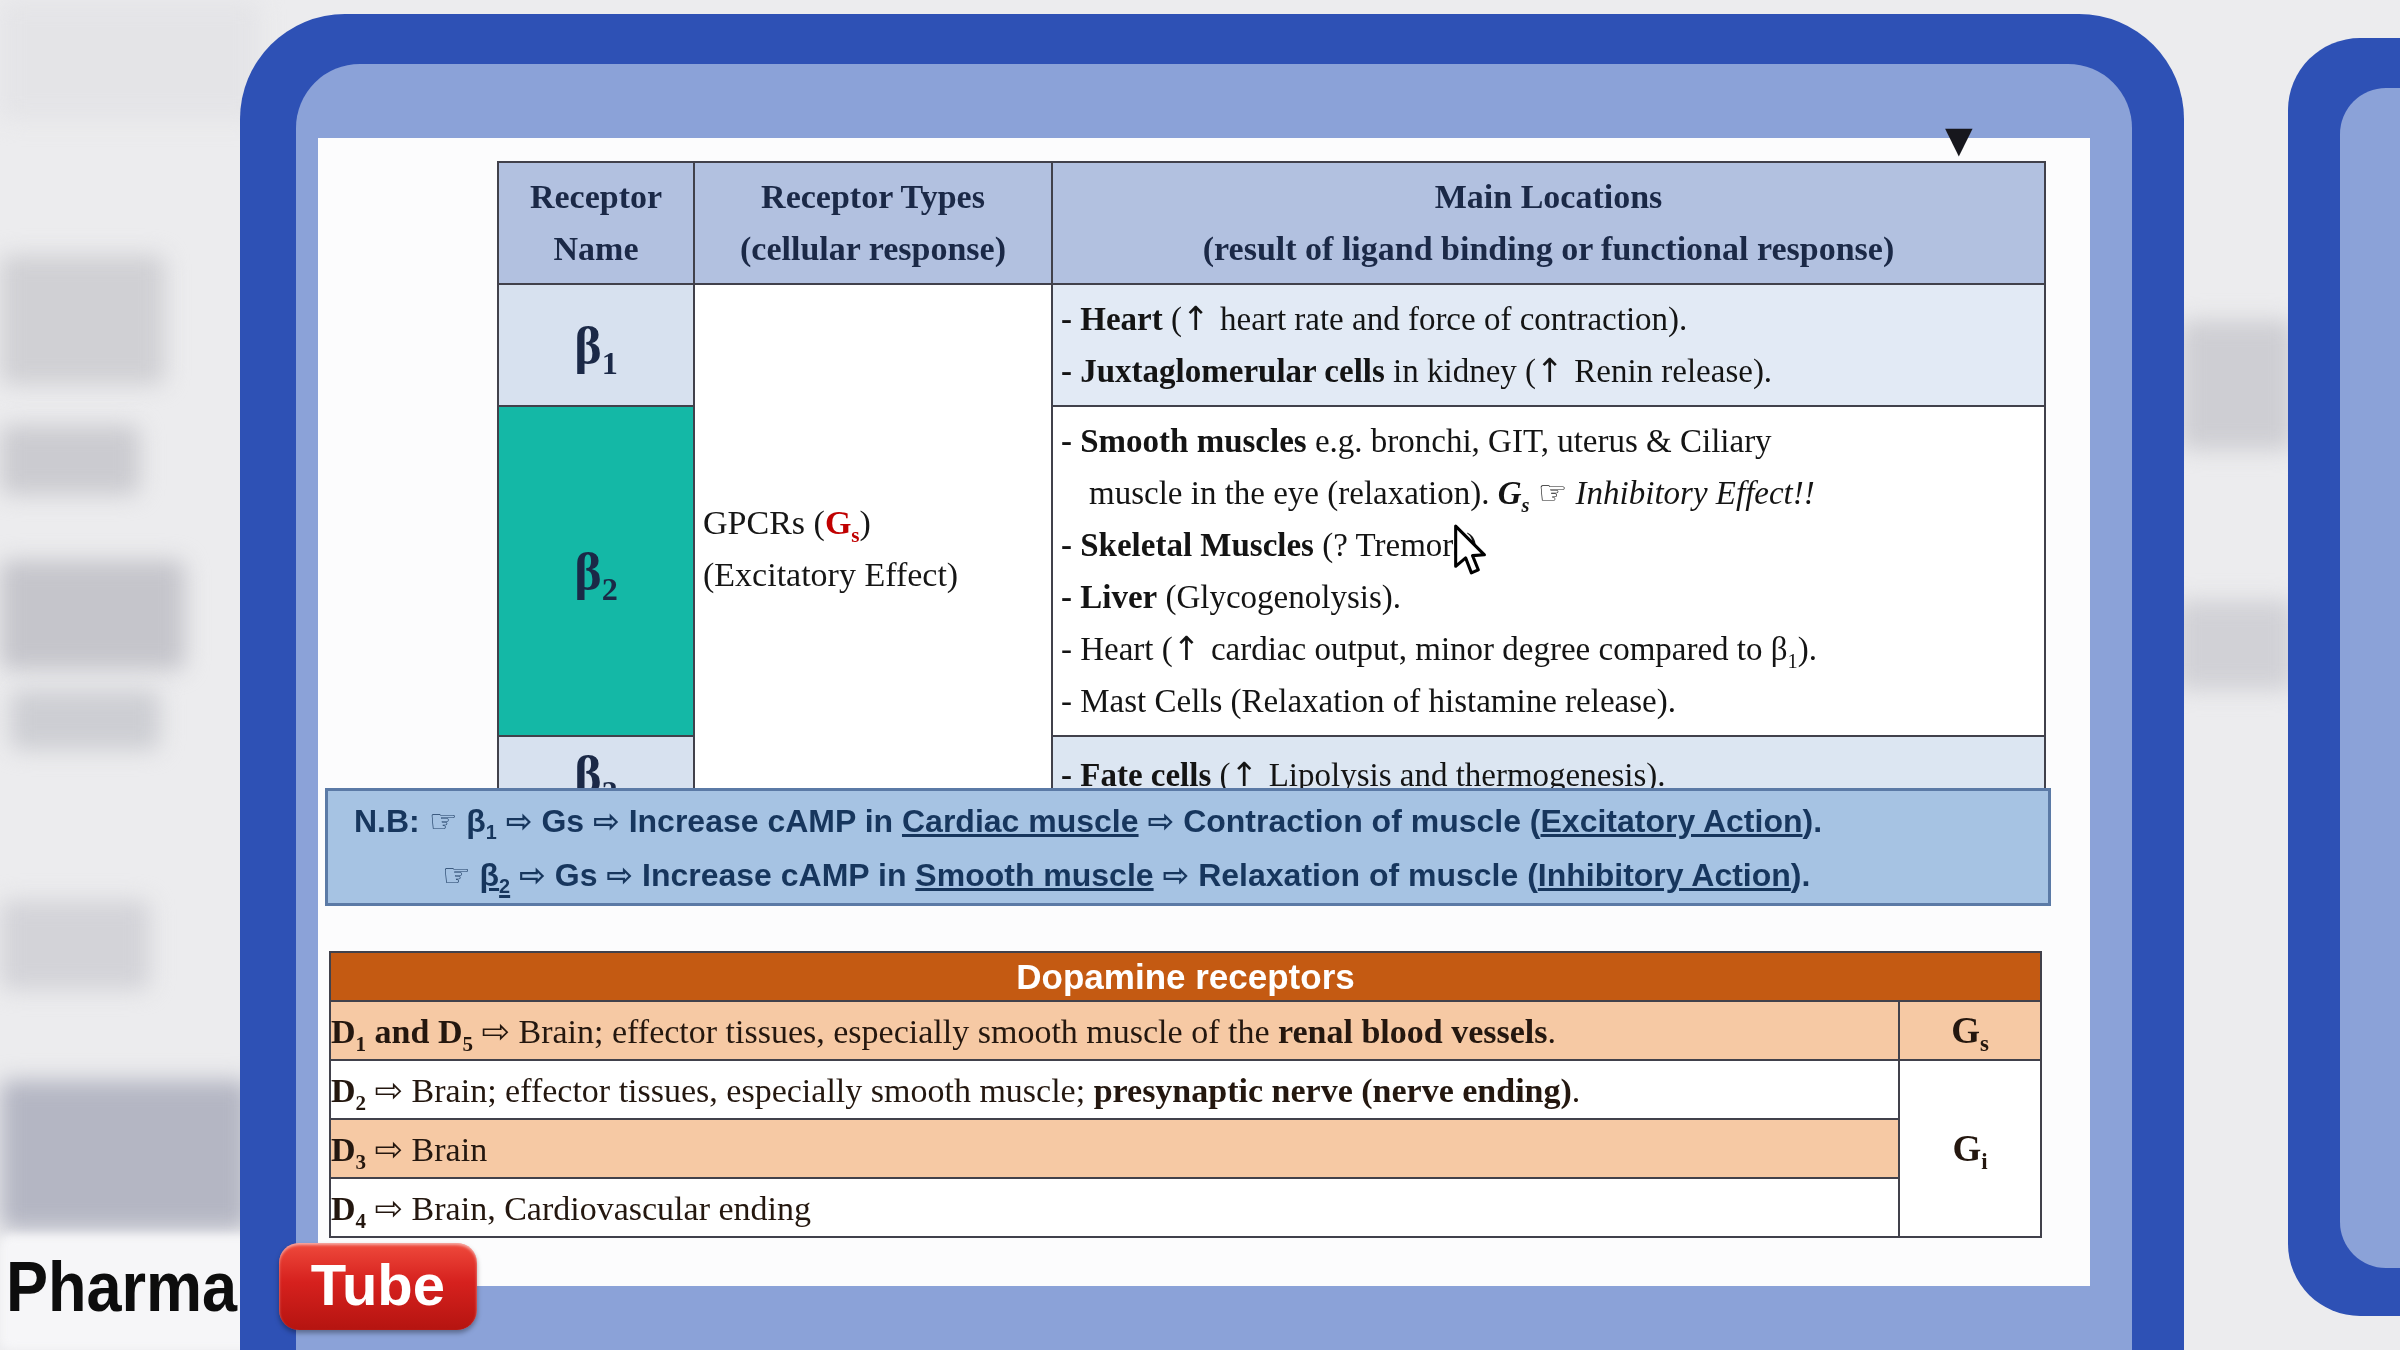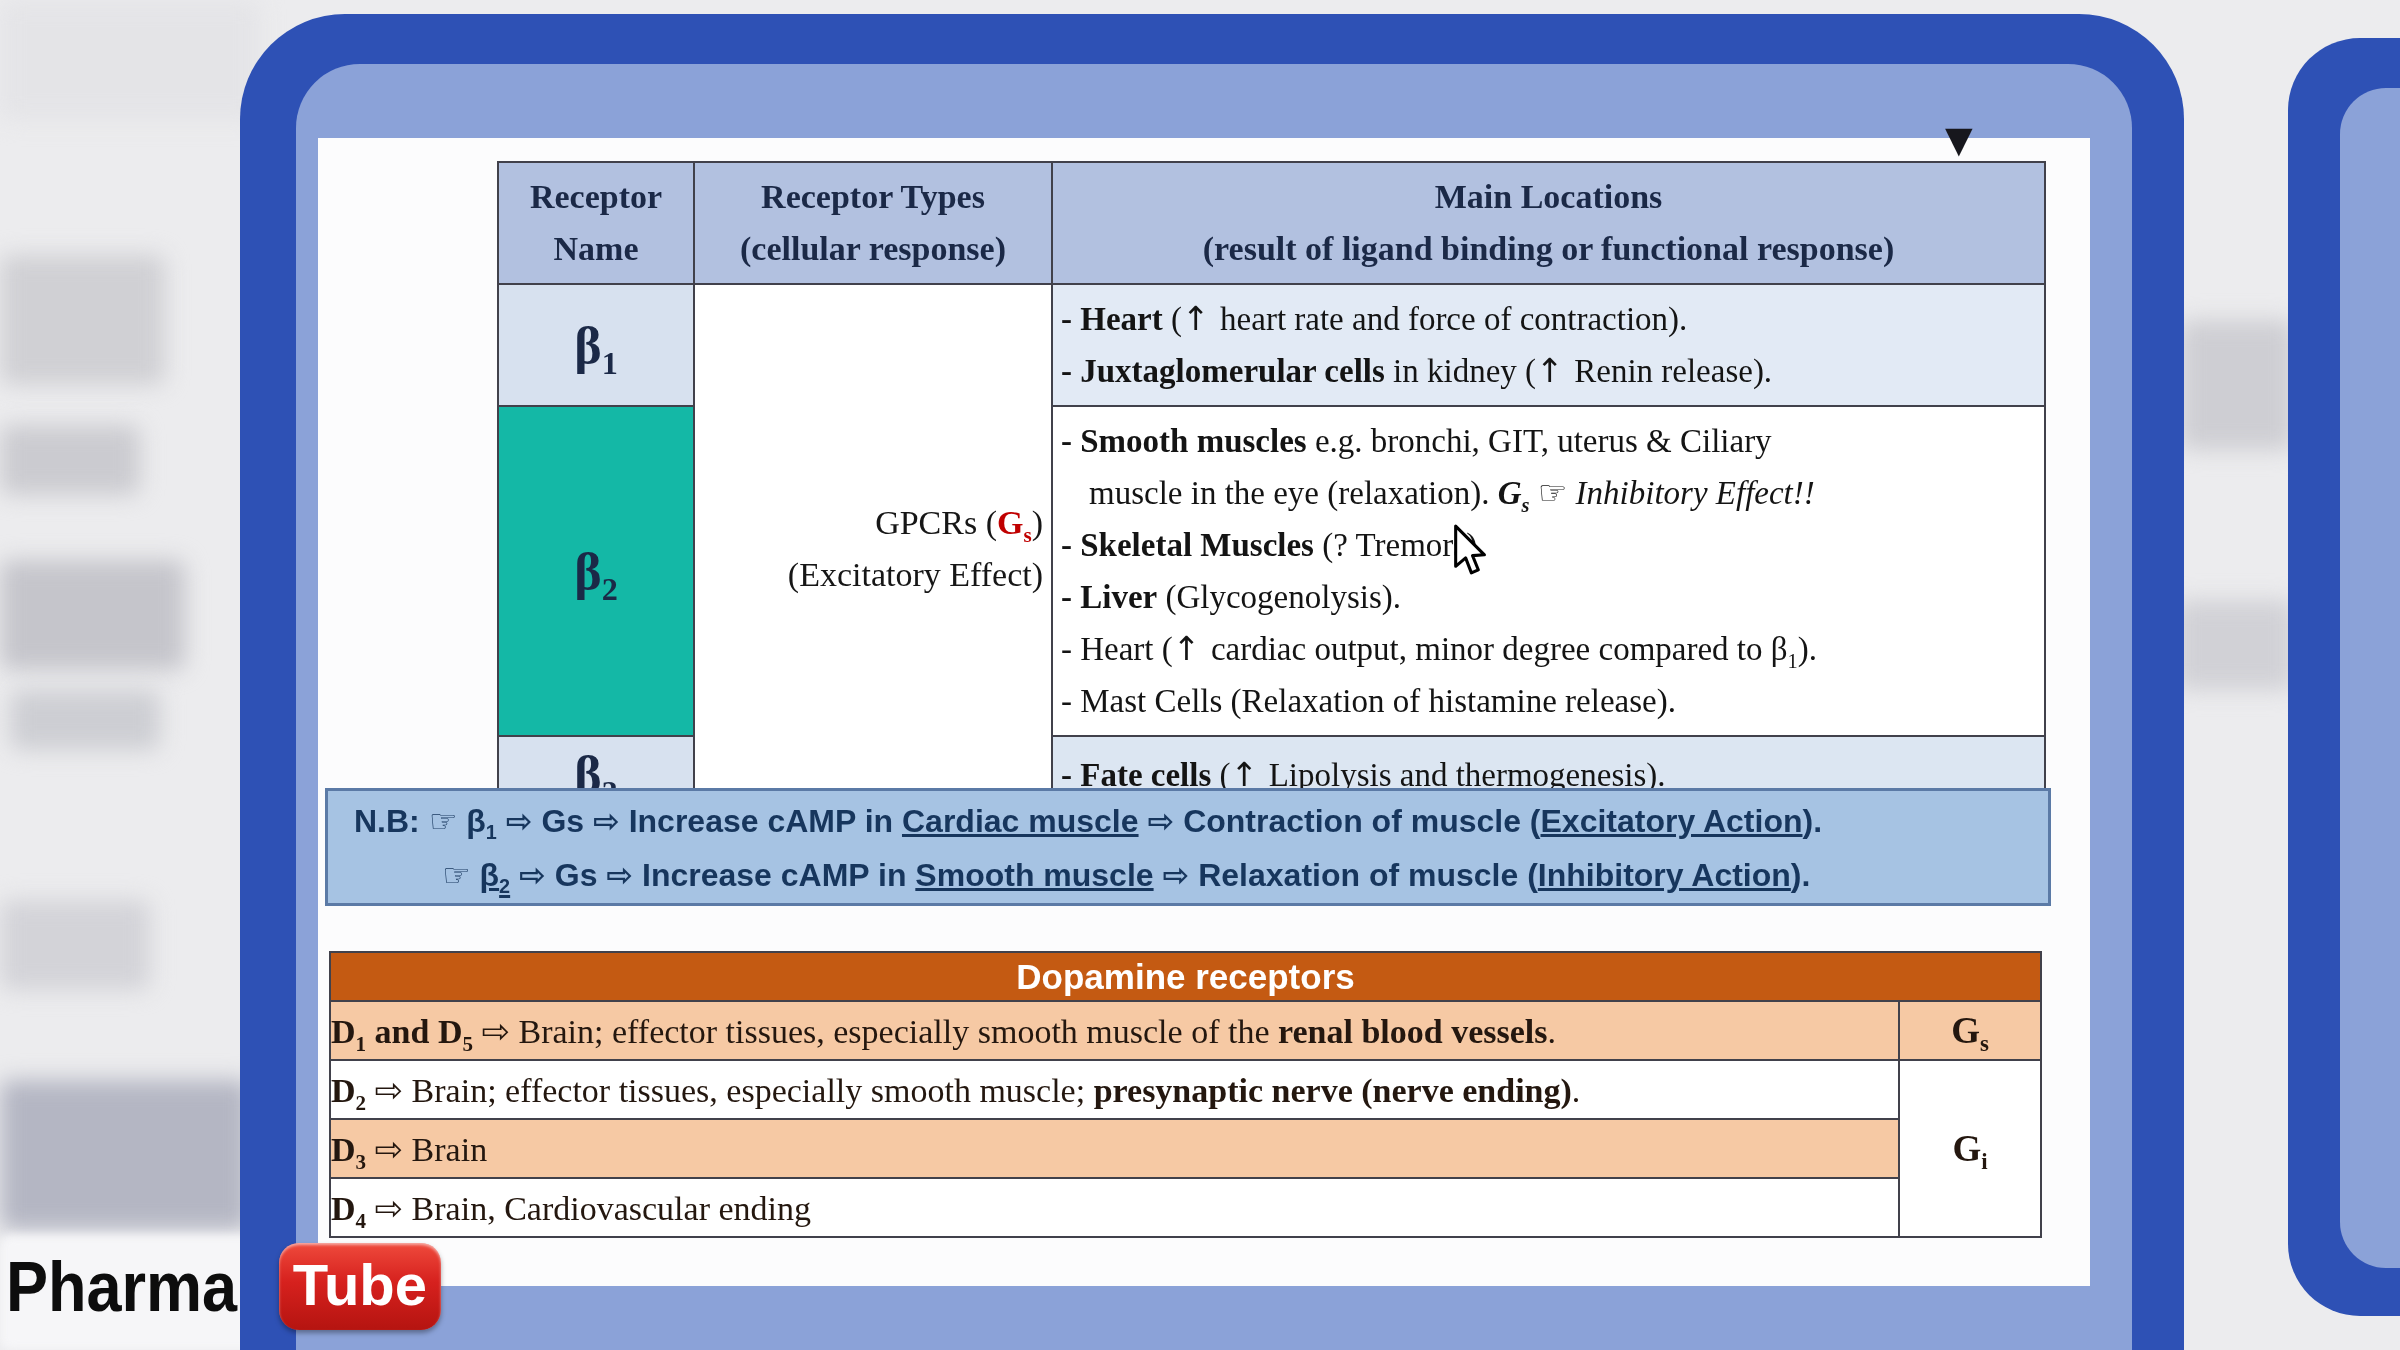--- a/index.html
+++ b/index.html
@@ -26,21 +26,21 @@
       table-layout:fixed;color:#141414;}
   .rt td{border:2.5px solid #41414b;padding:8px;vertical-align:middle;box-sizing:border-box;}
   .rt .hdr{height:106px;}
   .rt .hdr td{background:#b2c1e0;text-align:center;font-weight:bold;color:#1b2947;
               font-size:34px;line-height:1.5;}
   .row-b1{height:105px;}
   .row-b2{height:315px;}
   .row-b3{height:62px;}
   .name-cell{background:#d7e1ef;text-align:center;font-size:52px;font-weight:bold;color:#1b2947;}
   .name-white{background:#14b8a6;}
-  .type-cell{background:#ffffff;text-align:right;font-size:34px;line-height:1.55;color:#161616;}
+  .type-cell{background:#ffffff;text-align:left;font-size:34px;line-height:1.55;color:#161616;}
   .loc-cell{font-size:33px;padding:4px 8px 4px 14px;background:#ffffff;}
   .bg-blue1 .loc-cell{background:#e2eaf5;}
   .bg-blue3 .loc-cell{background:#dce6f2;}
   .tline{line-height:52px;white-space:nowrap;}
   .tline.indent{padding-left:28px;}
   
   .nb{position:absolute;left:7px;top:650px;width:1726px;height:118px;background:#a6c3e3;
       border:3px solid #5b7aa6;box-sizing:border-box;font-family:"Liberation Sans",sans-serif;
       font-weight:bold;color:#17365d;font-size:32px;padding:3px 0 0 26px;}
   .nb-line{line-height:54px;white-space:nowrap;}
@@ -64,21 +64,21 @@
   .ar{font-family:"DejaVu Sans",sans-serif;}
   sub{font-size:62%;line-height:0;}
   
   .cursor{position:absolute;left:1448px;top:524px;}
   
   .logo{position:absolute;left:6px;top:1243px;display:flex;align-items:center;gap:16px;
         font-family:"Liberation Sans",sans-serif;font-weight:bold;}
   .logo-pharma{font-size:70px;color:#0d0d0d;letter-spacing:0px;transform:scaleX(.9);
                transform-origin:left center;}
   .logo-tube{background:linear-gradient(180deg,#ef4a3c 0%,#d6211e 45%,#b51410 100%);
-             color:#ffffff;font-size:58px;border-radius:20px;padding:8px 14px 12px;
+             color:#ffffff;font-size:58px;border-radius:20px;padding:8px 32px 12px;
              box-shadow:0 3px 5px rgba(0,0,0,.35), inset 0 2px 3px rgba(255,255,255,.55);}
 </style>
 </head>
 <body>
 
 <div class="stage">
 
   <div class="blob" style="left:0;top:0;width:260px;height:120px;background:#e4e4e7;"></div>
   <div class="blob" style="left:0;top:255px;width:165px;height:130px;background:#d0d0d4;"></div>
   <div class="blob" style="left:0;top:425px;width:140px;height:70px;background:#cbcbd0;"></div>

